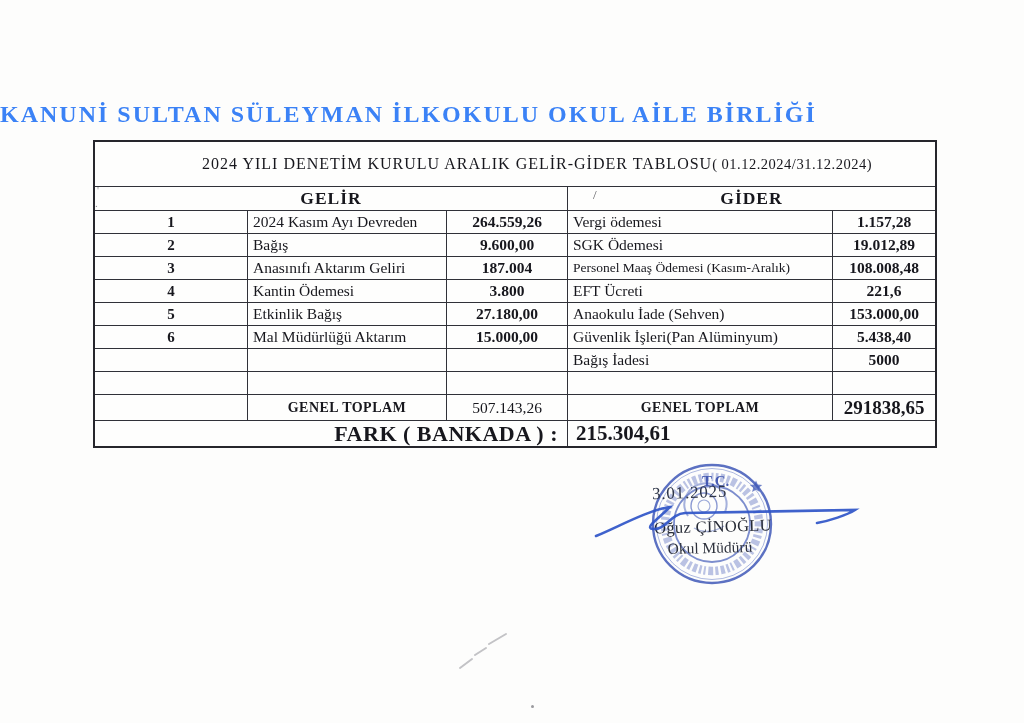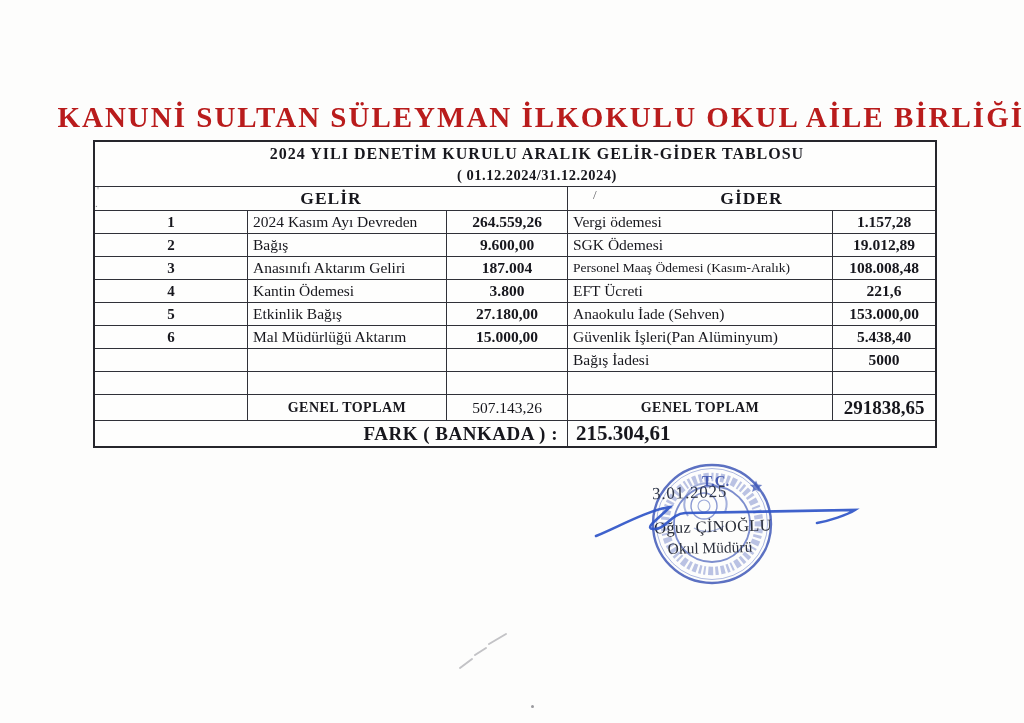--- a/index.html
+++ b/index.html
@@ -6,23 +6,23 @@
   .page{
     position:relative;
     width:1024px;height:723px;
     background:#fdfdfc;
     font-family:"Liberation Serif","DejaVu Serif",serif;
     color:#17171d;
     overflow:hidden;
   }
   .heading{
     position:absolute;left:0;top:101px;width:100%;
-    text-align:right;
-    font-size:29px;font-weight:bold;letter-spacing:2px;
-    color:#b91c1c;
+    text-align:left;
+    font-size:24px;font-weight:bold;letter-spacing:2px;
+    color:#3b82f6;
   }
   .doc-table{
     position:absolute;left:93px;top:140px;width:844px;height:308px;
     box-sizing:border-box;
     border:2px solid #26262c;
     display:grid;
     grid-template-columns:153px 199px 121px 265px 1fr;
     grid-template-rows:45px 24px 23px 23px 23px 23px 23px 23px 23px 23px 26px 1fr;
     background:#fefefd;
   }
@@ -33,32 +33,32 @@
     display:flex;align-items:center;justify-content:center;
     font-size:15.5px;
     overflow:hidden;
     white-space:nowrap;
   }
   .no-r{border-right:none;}
   .no-b{border-bottom:none;}
   .span-all{grid-column:1 / -1;}
   .span-income{grid-column:1 / 4;}
   .span-expense{grid-column:4 / -1;}
-  .title-cell{flex-direction:column;line-height:1.4;font-weight:bold;padding-left:44px;}
+  .title-cell{flex-direction:row;line-height:1.4;font-weight:normal;padding-left:44px;}
   .title-line1{font-size:16px;letter-spacing:1px;}
   .title-line2{font-size:14.5px;letter-spacing:.5px;}
   .hdr{font-weight:bold;font-size:17.5px;letter-spacing:1px;}
   .num{font-weight:bold;font-size:15px;}
   .item{justify-content:flex-start;padding:0 5px;}
   .val{font-weight:bold;}
   .small-text{font-size:13.5px;}
   .total-label{font-weight:bold;font-size:14px;letter-spacing:.5px;}
   .total-val{font-weight:normal;font-size:15.5px;}
   .total-val-big{font-weight:bold;font-size:19px;}
-  .fark-label{font-weight:bold;font-size:19px;justify-content:flex-end;padding-right:9px;letter-spacing:.5px;}
+  .fark-label{font-weight:bold;font-size:22px;justify-content:flex-end;padding-right:9px;letter-spacing:.5px;}
   .fark-val{font-weight:bold;font-size:21px;justify-content:flex-start;padding-left:8px;}
   .stamp-svg{position:absolute;left:628px;top:442px;z-index:1;}
   .sig-svg{position:absolute;left:558px;top:478px;z-index:3;}
   .stamp-date{
     position:absolute;left:652px;top:483px;z-index:2;
     font-size:17px;color:#2e3547;letter-spacing:.8px;
     transform:rotate(-2deg);
   }
   .stamp-name{
     position:absolute;left:636px;top:517px;width:154px;z-index:2;

